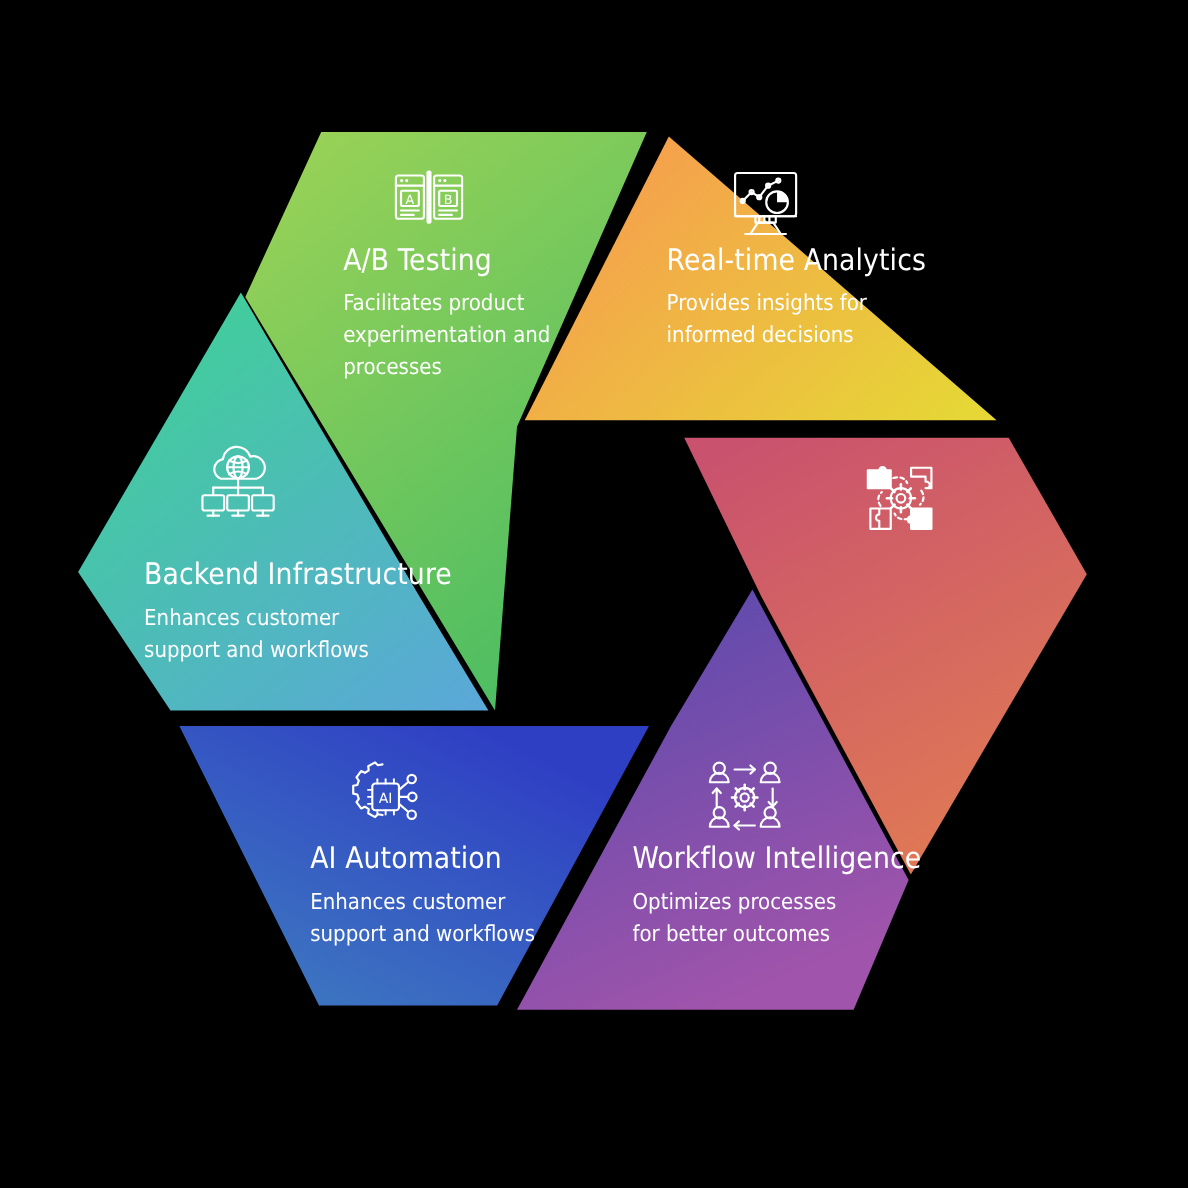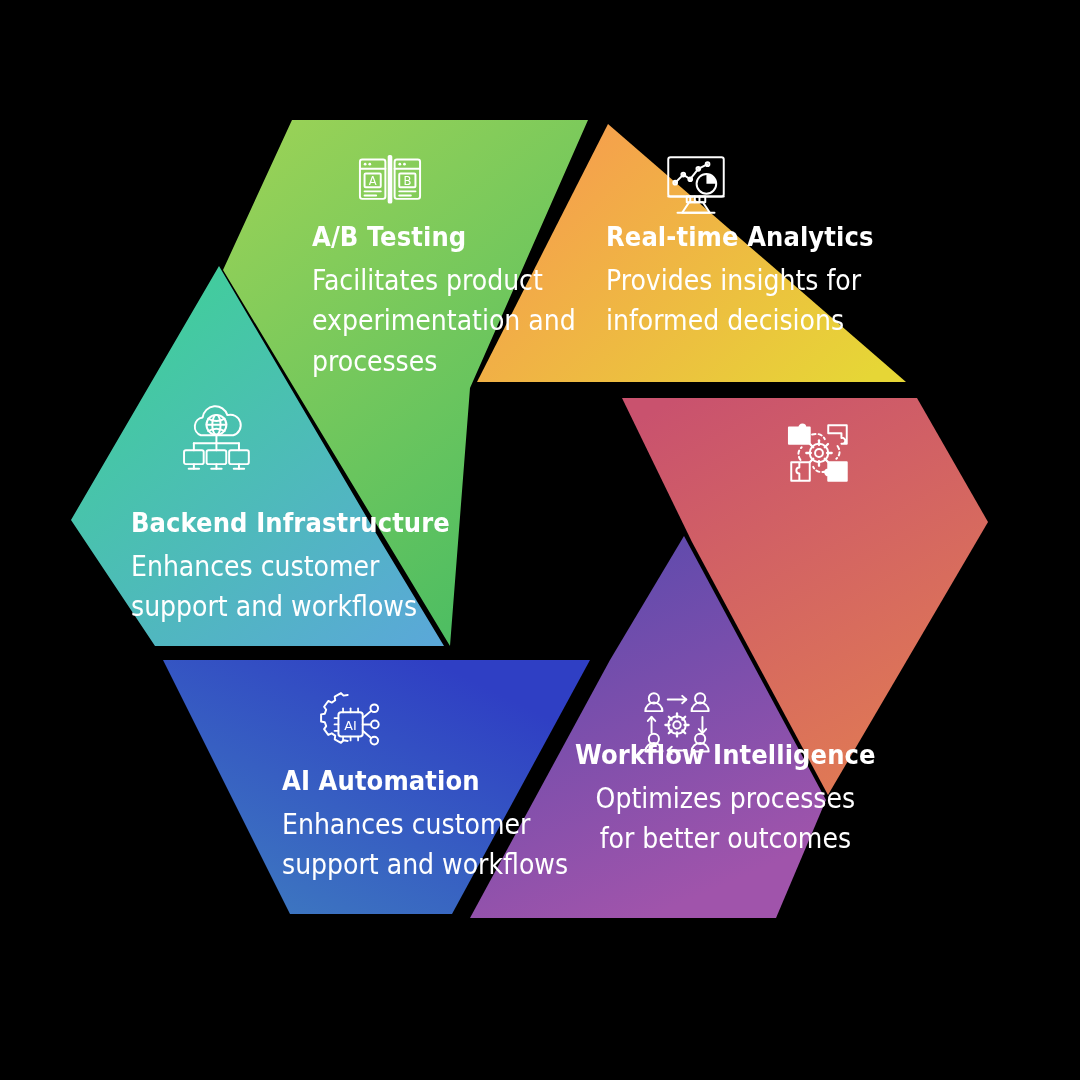--- a/index.html
+++ b/index.html
@@ -1,23 +1,23 @@
 <!DOCTYPE html>
 <html><head>
 <meta charset="utf-8">
 <style>
   html,body{margin:0;padding:0;background:#000;}
   body{width:1080px;height:1080px;overflow:hidden;
        font-family:"DejaVu Sans Condensed","Liberation Sans",sans-serif;}
   #stage{position:relative;width:1080px;height:1080px;background:#000;}
   svg#wheel{position:absolute;inset:0;width:1080px;height:1080px;}
   .petal-label{position:absolute;color:#fff;}
-  .petal-title{font-size:27px;font-weight:700;letter-spacing:.1px;
+  .petal-title{font-size:27px;font-weight:400;letter-spacing:.1px;
                line-height:1.1;white-space:nowrap;margin:0 0 9px 0;}
-  .petal-desc{font-size:28px;font-weight:400;line-height:1.45;margin:0;}
+  .petal-desc{font-size:20px;font-weight:400;line-height:1.45;margin:0;}
   .ico{position:absolute;width:74px;height:74px;}
   .ico svg{width:100%;height:100%;display:block;}
 </style>
 </head>
 <body>
 
 <div id="stage">
 
   <svg id="wheel" viewBox="0 0 1080 1080">
     <defs>
@@ -170,21 +170,21 @@
       <line x1="24" y1="10" x2="40" y2="10"></line>
         <polyline points="36.5,6.8 40,10 36.5,13.2"></polyline>
       <line x1="24" y1="54" x2="40" y2="54"></line>
         <polyline points="27.5,50.8 24,54 27.5,57.2"></polyline>
       <line x1="10" y1="39" x2="10" y2="25"></line>
         <polyline points="6.8,28.5 10,25 13.2,28.5"></polyline>
       <line x1="54" y1="25" x2="54" y2="39"></line>
         <polyline points="50.8,35.5 54,39 57.2,35.5"></polyline>
     </svg>
   </div>
-  <div class="petal-label" style="left:575px;top:740px;text-align:center;">
+  <div class="petal-label" style="left:575px;top:766px;">
     <p class="petal-title">Workflow Intelligence</p>
     <p class="petal-desc">
       <span>Optimizes processes</span><br>
       <span>for better outcomes</span>
     </p>
   </div>
 
   <div class="ico" style="left:313px;top:688px;">
     <svg viewBox="0 0 64 64" fill="none" stroke="#fff" stroke-width="1.7" stroke-linecap="round" stroke-linejoin="round">
       <path d="M30 6 l-3.6 .6 -2.2 -2.2 -5.4 3 .4 3.2 -3 2 -3 -1.4 -3.6 5 1.8 2.6 -1.2 3.4 -3.2 .6 0 6.2 3.2 .6 1.2 3.4 -1.8 2.6 3.6 5 3 -1.4 3 2 -.4 3.2 5.4 3 2.2 -2.2 3.6 .6"></path>

